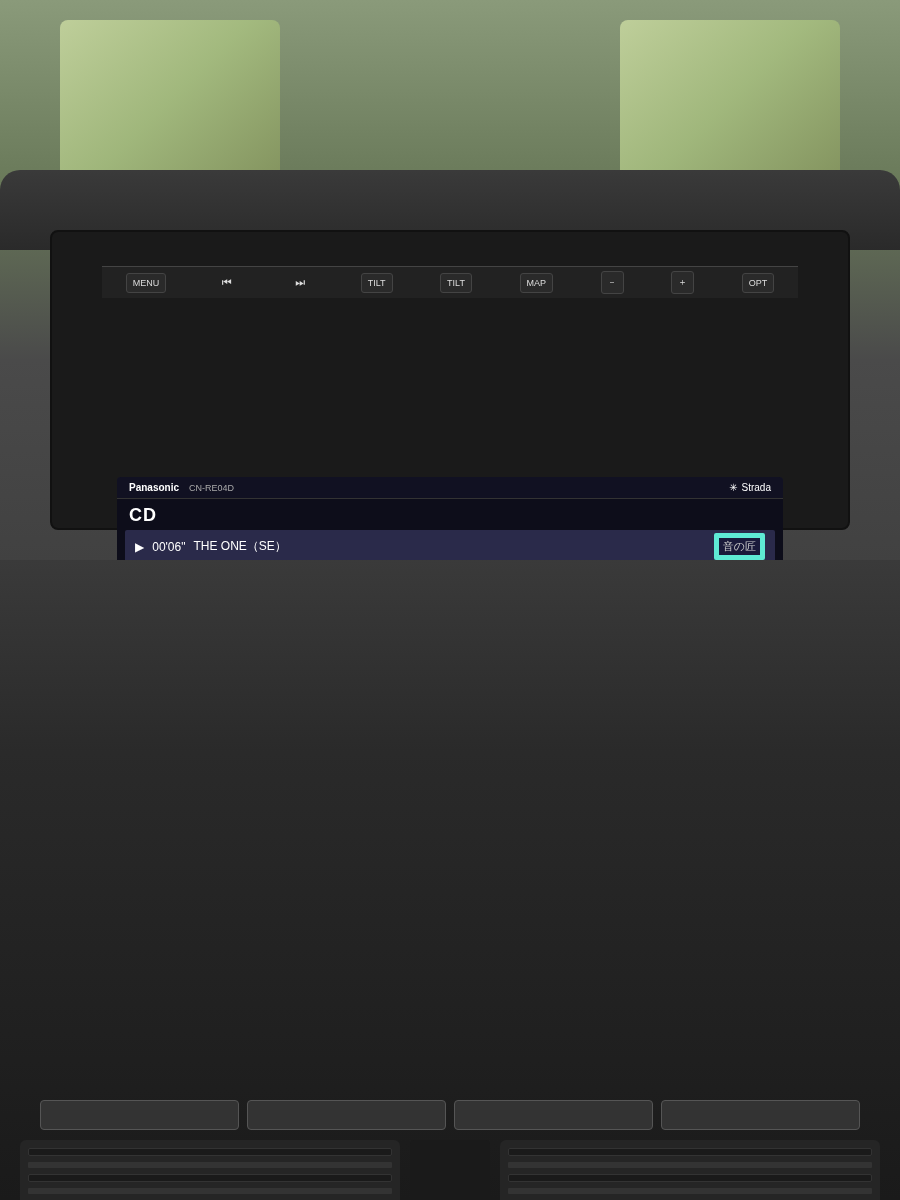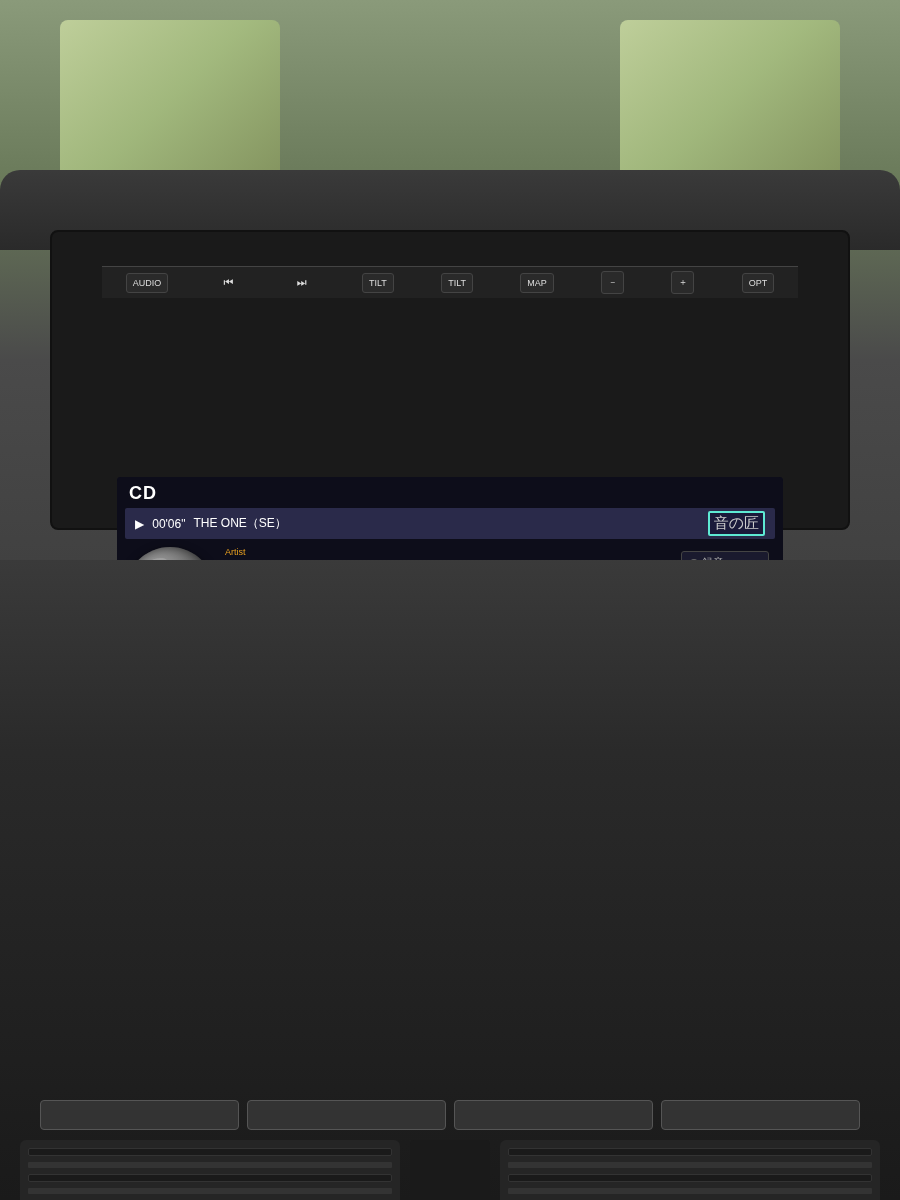--- a/index.html
+++ b/index.html
@@ -135,23 +135,23 @@
       gap: 8px;
       color: #ffffff;
       font-size: 12px;
     }
     .play-icon {
       color: #ffffff;
       font-size: 12px;
     }
     .track-badge {
       background: #1a1a3a;
-      border: 2px solid #5eead4;
+      border: 5px solid #5eead4;
       color: #cccccc;
-      font-size: 15px;
+      font-size: 11px;
       padding: 1px 4px;
       border-radius: 2px;
     }
 
     
     .cd-artwork {
       width: 90px;
       height: 90px;
       flex-shrink: 0;
     }
@@ -438,20 +438,30 @@
 
 <div class="window-left"></div>
 <div class="window-right"></div>
 
 <div class="dash-top"></div>
 
 <div class="head-unit-bezel">
 
   <div class="screen">
 
+    <div class="screen-header">
+      <div style="display:flex;align-items:center;gap:4px;">
+        <span class="brand-panasonic">Panasonic</span>
+        <span class="model-number">CN-RE04D</span>
+      </div>
+      <div class="strada-logo">
+        <span>✳</span>
+        <span>Strada</span>
+      </div>
+    </div>
 
     <div class="screen-content">
 
       <div class="cd-title-bar">
         <span class="cd-label">CD</span>
       </div>
 
       <div class="now-playing-bar">
         <div class="play-info">
           <span class="play-icon">▶</span>
@@ -516,21 +526,21 @@
 
     <div class="status-bar">
       <span class="status-time">9:56</span>
       <span class="status-source">CD</span>
       <span class="status-location">新潟県新潟市南区根岸</span>
     </div>
 
   </div>
 
   <div class="physical-buttons">
-    <button class="phys-btn">AUDIO</button>
+    <button class="phys-btn">MENU</button>
     <span class="phys-btn-icon">⏮</span>
     <span class="phys-btn-icon">⏭</span>
     <button class="phys-btn">TILT</button>
     <button class="phys-btn">TILT</button>
     <button class="phys-btn">MAP</button>
     <button class="phys-btn">－</button>
     <button class="phys-btn">＋</button>
     <button class="phys-btn">OPT</button>
   </div>
 

